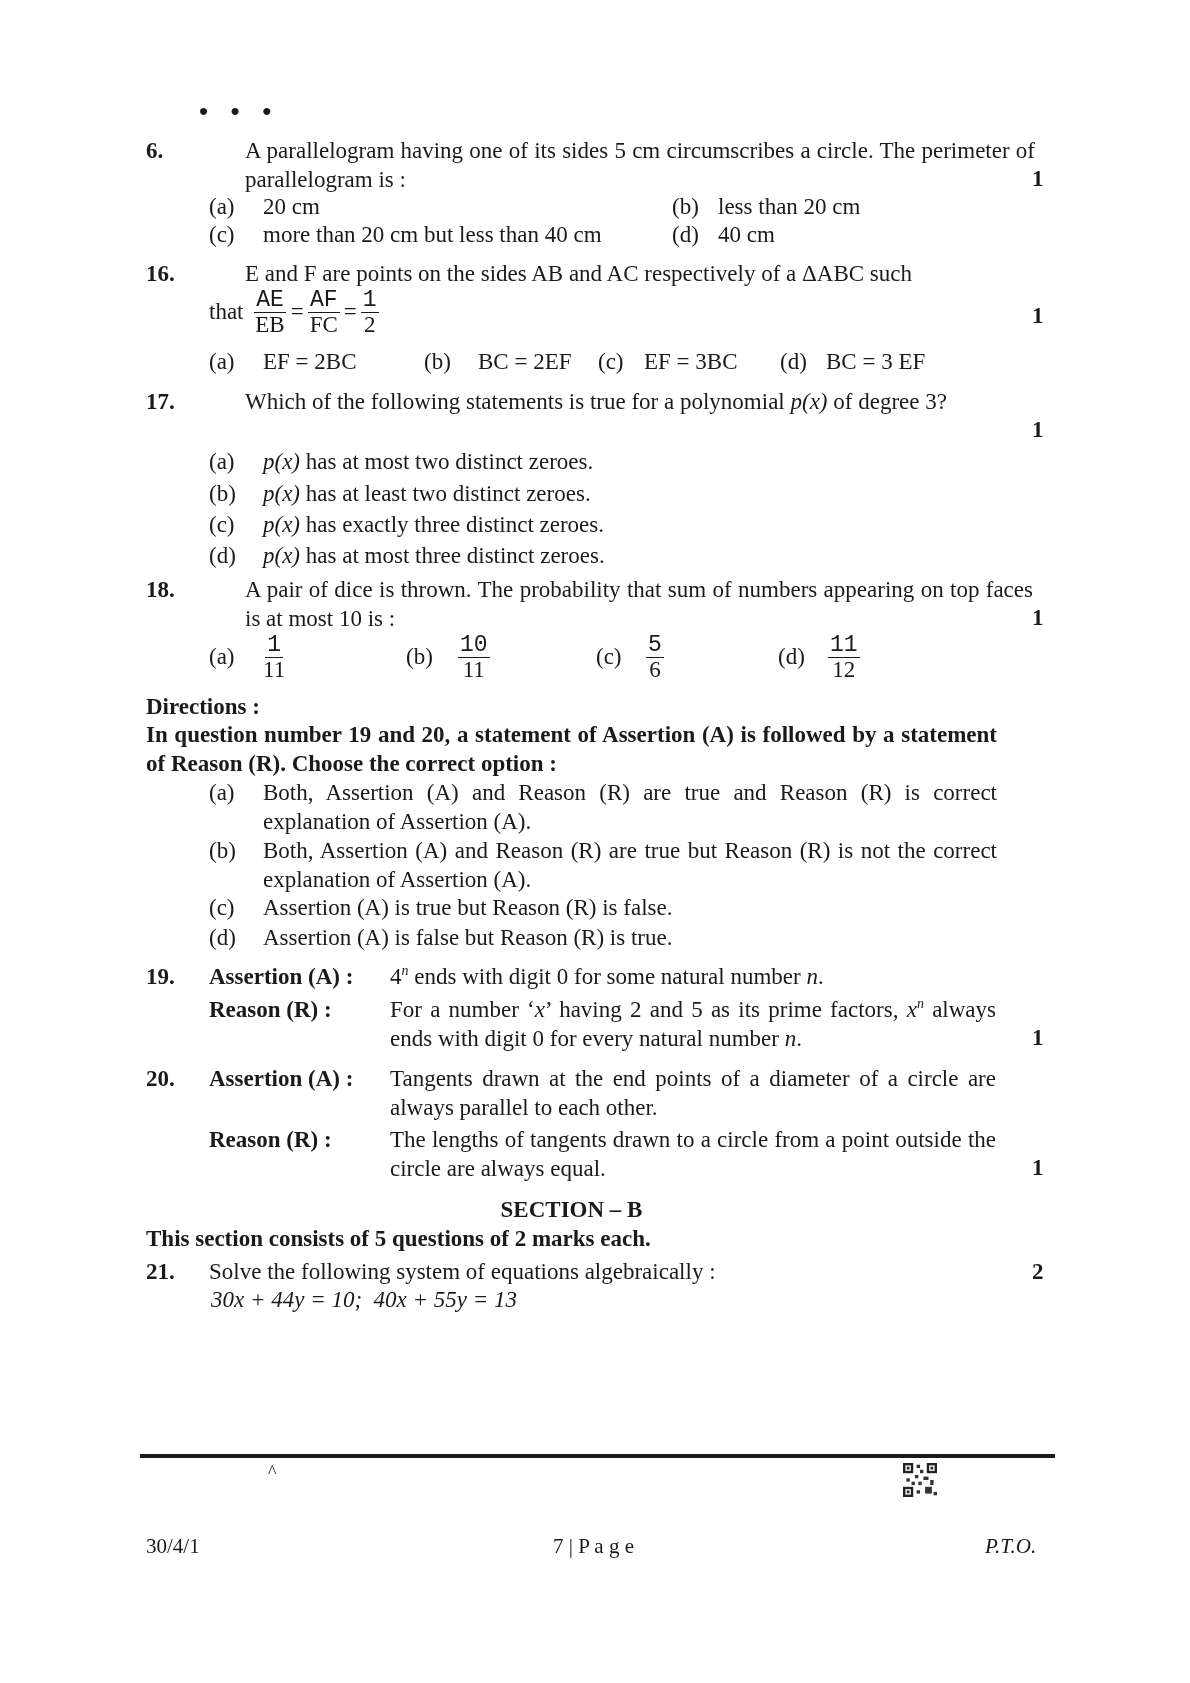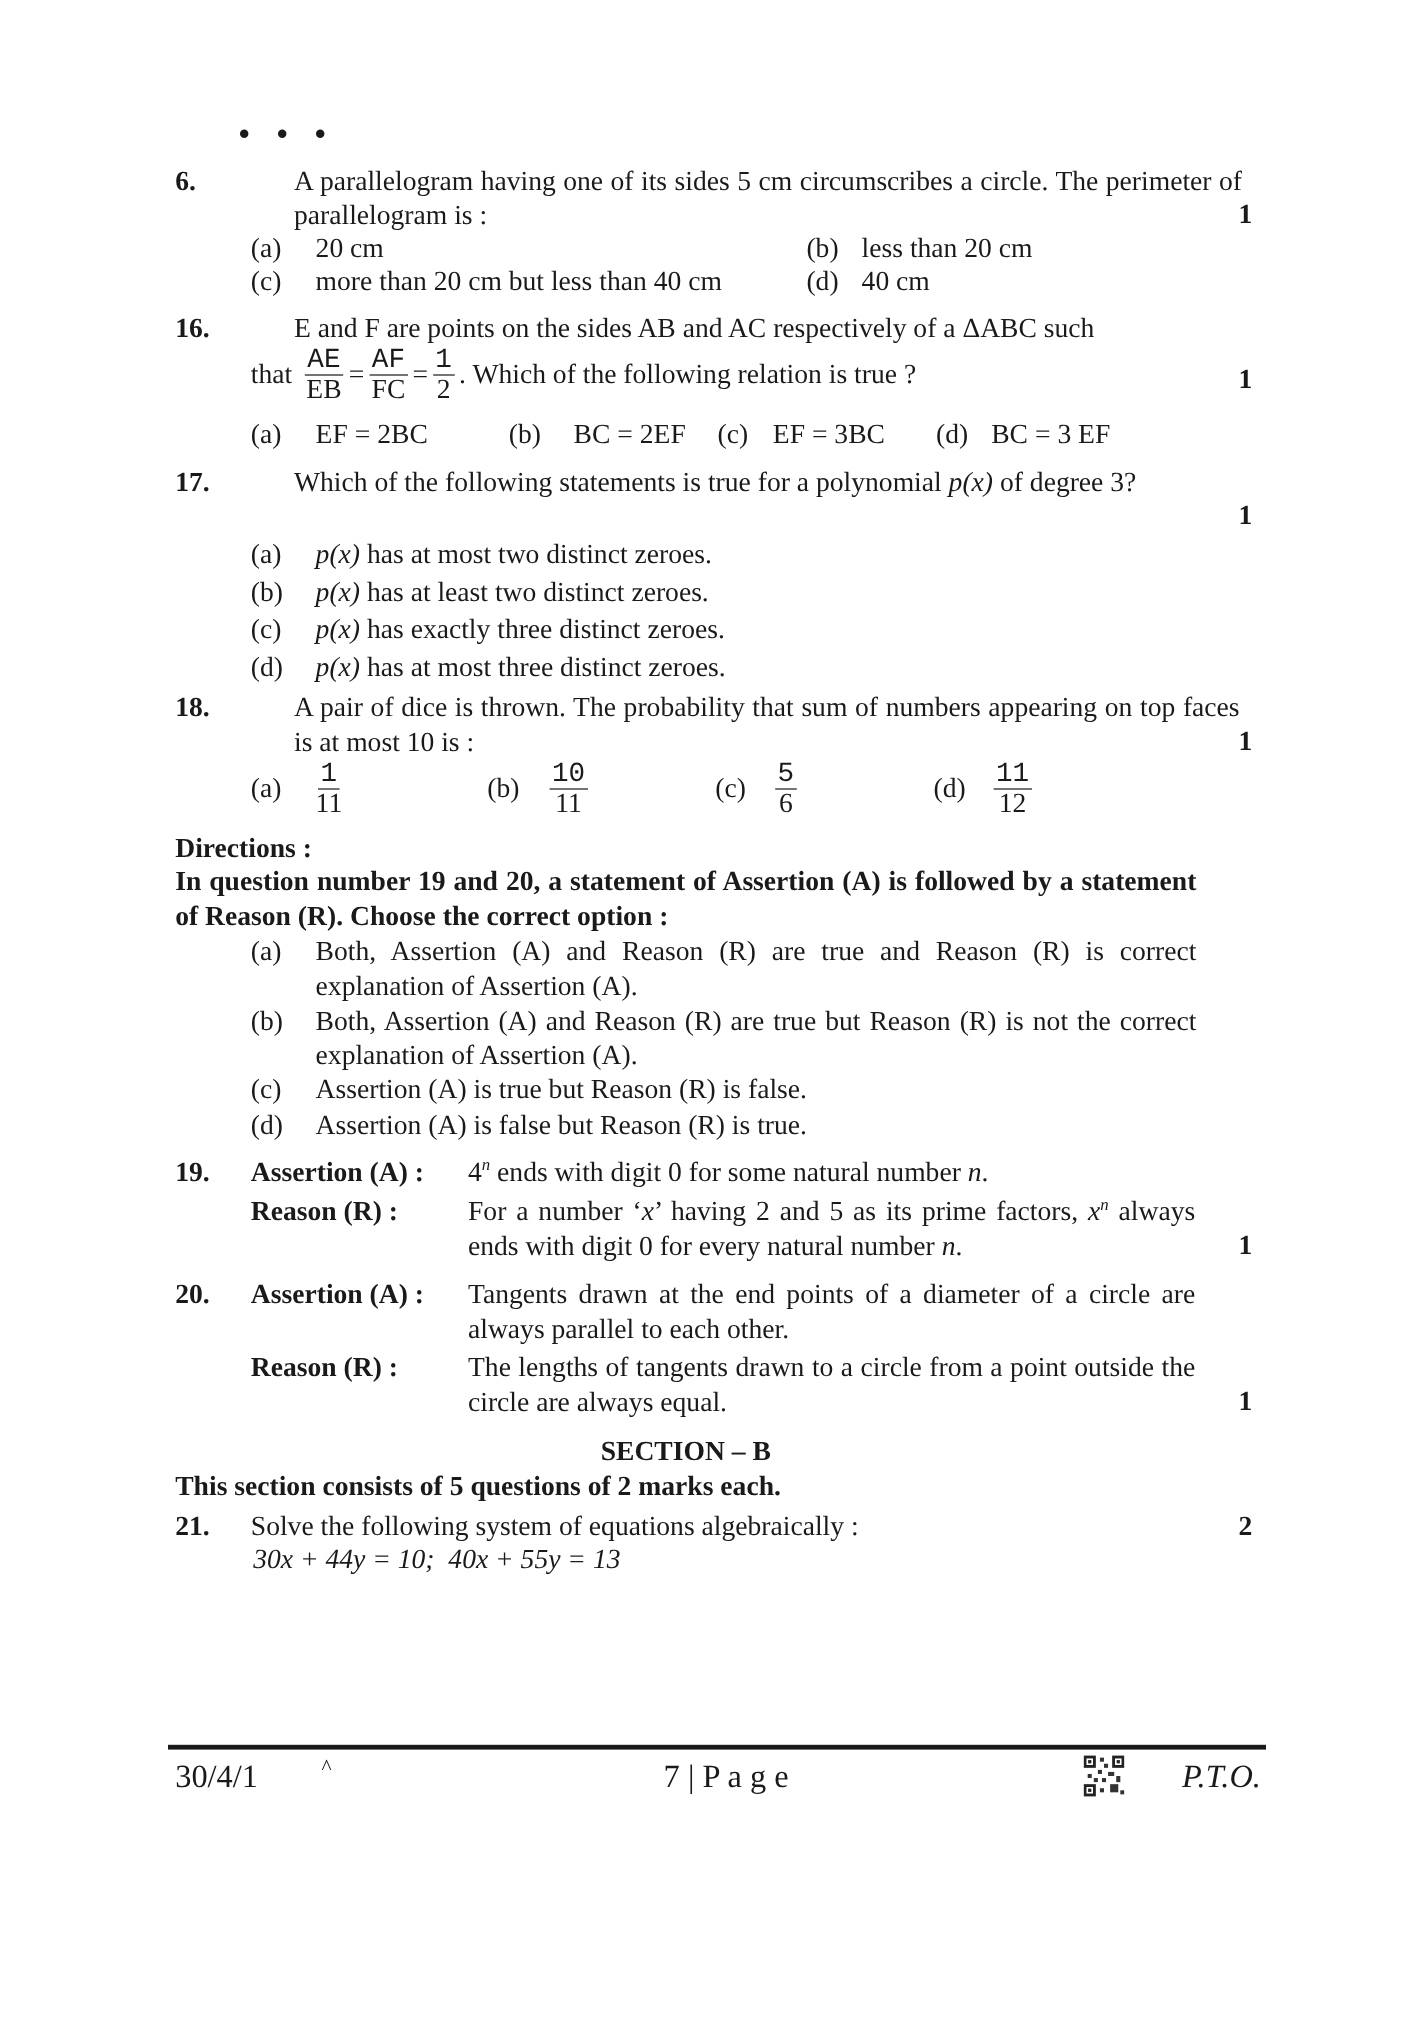--- a/index.html
+++ b/index.html
@@ -15,21 +15,21 @@
   .marks { position: absolute; left: 1032px; font-weight: bold; }
   .opt { position: absolute; white-space: nowrap; }
   .olab { display: inline-block; width: 54px; }
   .b { font-weight: bold; }
   .i { font-style: italic; }
   .frac { display: inline-flex; flex-direction: column; align-items: center; vertical-align: middle; line-height: 1.05; margin: 0 4px; }
   .frac .num { border-bottom: 1.5px solid #1a1a1a; padding: 0 2px; font-family: Liberation Mono, monospace; }
   .frac .den { padding: 0 2px; }
   .dots { position: absolute; left: 199px; top: 96px; letter-spacing: 8px; font-size: 26px; font-weight: bold; }
   .rule { position: absolute; left: 140px; top: 1454px; width: 915px; height: 4px; background: #1a1a1a; }
-  .foot { position: absolute; top: 1464px; font-size: 27px; }
+  .foot { position: absolute; top: 1533px; font-size: 21px; }
   .qr { position: absolute; left: 903px; top: 1462px; width: 34px; height: 36px; }
   sup { font-size: 14px; font-style: italic; vertical-align: super; line-height: 0; }
   .center { text-align: center; }
 </style>
 </head>
 <body>
 
 <div>
 
   <div class="dots">• • •</div>
@@ -51,21 +51,21 @@
       <span style="vertical-align:middle">that</span>
       <span class="frac">
           <span class="num">AE</span>
           <span class="den">EB</span>
         </span><span style="vertical-align:middle">=</span><span class="frac">
           <span class="num">AF</span>
           <span class="den">FC</span>
         </span><span style="vertical-align:middle">=</span><span class="frac">
           <span class="num">1</span>
           <span class="den">2</span>
-        </span><span style="vertical-align:middle">. Which of the following relation is true ?</span>
+        </span>
     </div>
     <div class="marks" style="top:302px">1</div>
     <div class="opt" style="left:209px; top:348px"><span class="olab">(a)</span><span>EF = 2BC</span></div>
     <div class="opt" style="left:424px; top:348px"><span class="olab">(b)</span><span>BC = 2EF</span></div>
     <div class="opt" style="left:598px; top:348px"><span class="olab" style="width:46px">(c)</span><span>EF = 3BC</span></div>
     <div class="opt" style="left:780px; top:348px"><span class="olab" style="width:46px">(d)</span><span>BC = 3 EF</span></div>
   </div>
 
   <div>
     <div class="qnum" style="top:388px">17.</div>

